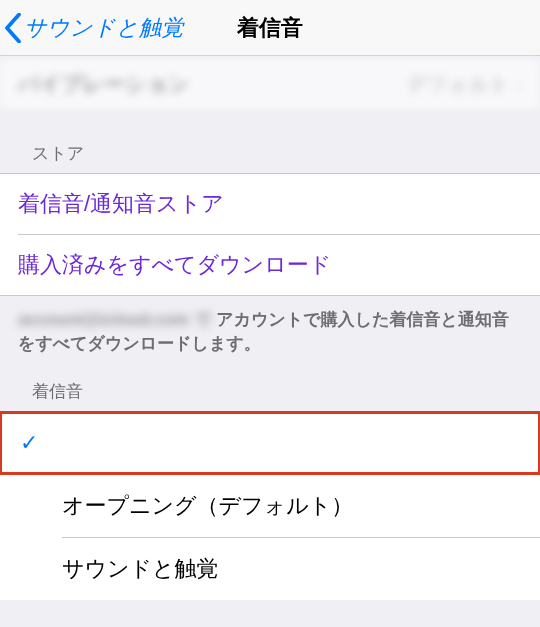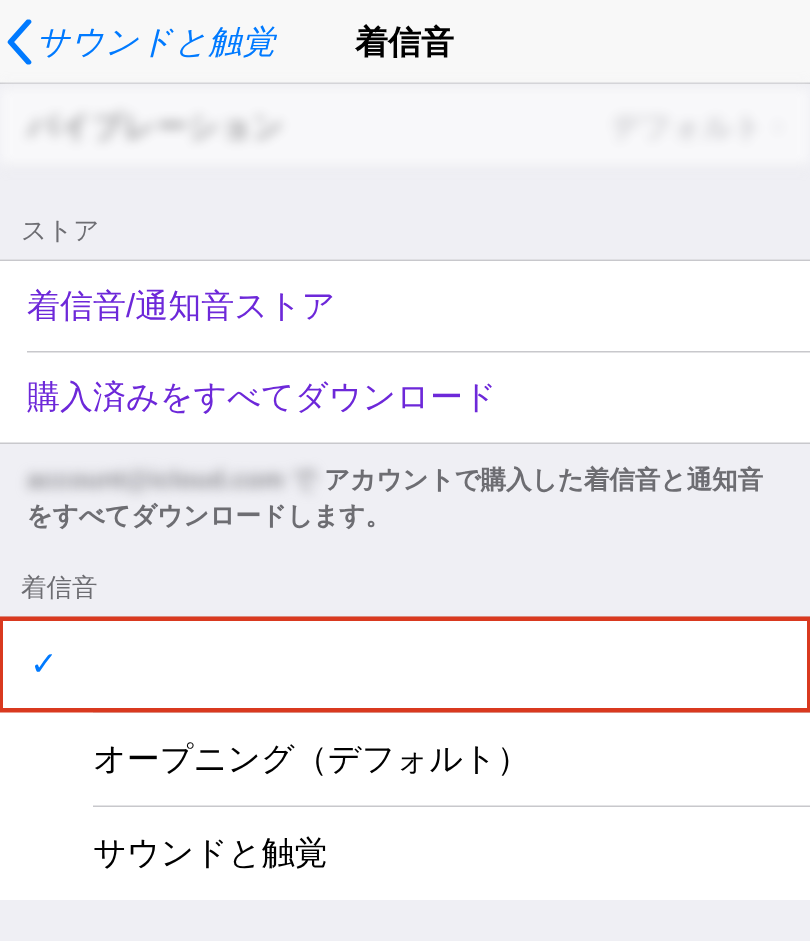--- a/index.html
+++ b/index.html
@@ -54,21 +54,21 @@
       display: flex;
       align-items: center;
       color: #8e8e93;
       font-size: 20px;
       gap: 6px;
     }
     .chev { color: #c7c7cc; }
     .sect-header {
       font-size: 17px;
       color: #6d6d72;
-      padding: 30px 14px 8px;
+      padding: 30px 32px 8px;
     }
     .sect-header.ringtone { padding-top: 24px; padding-bottom: 8px; }
     .group {
       background: #fff;
       border-top: 1px solid #c8c8cc;
       border-bottom: 1px solid #c8c8cc;
     }
     .link-row {
       height: 60px;
       display: flex;

